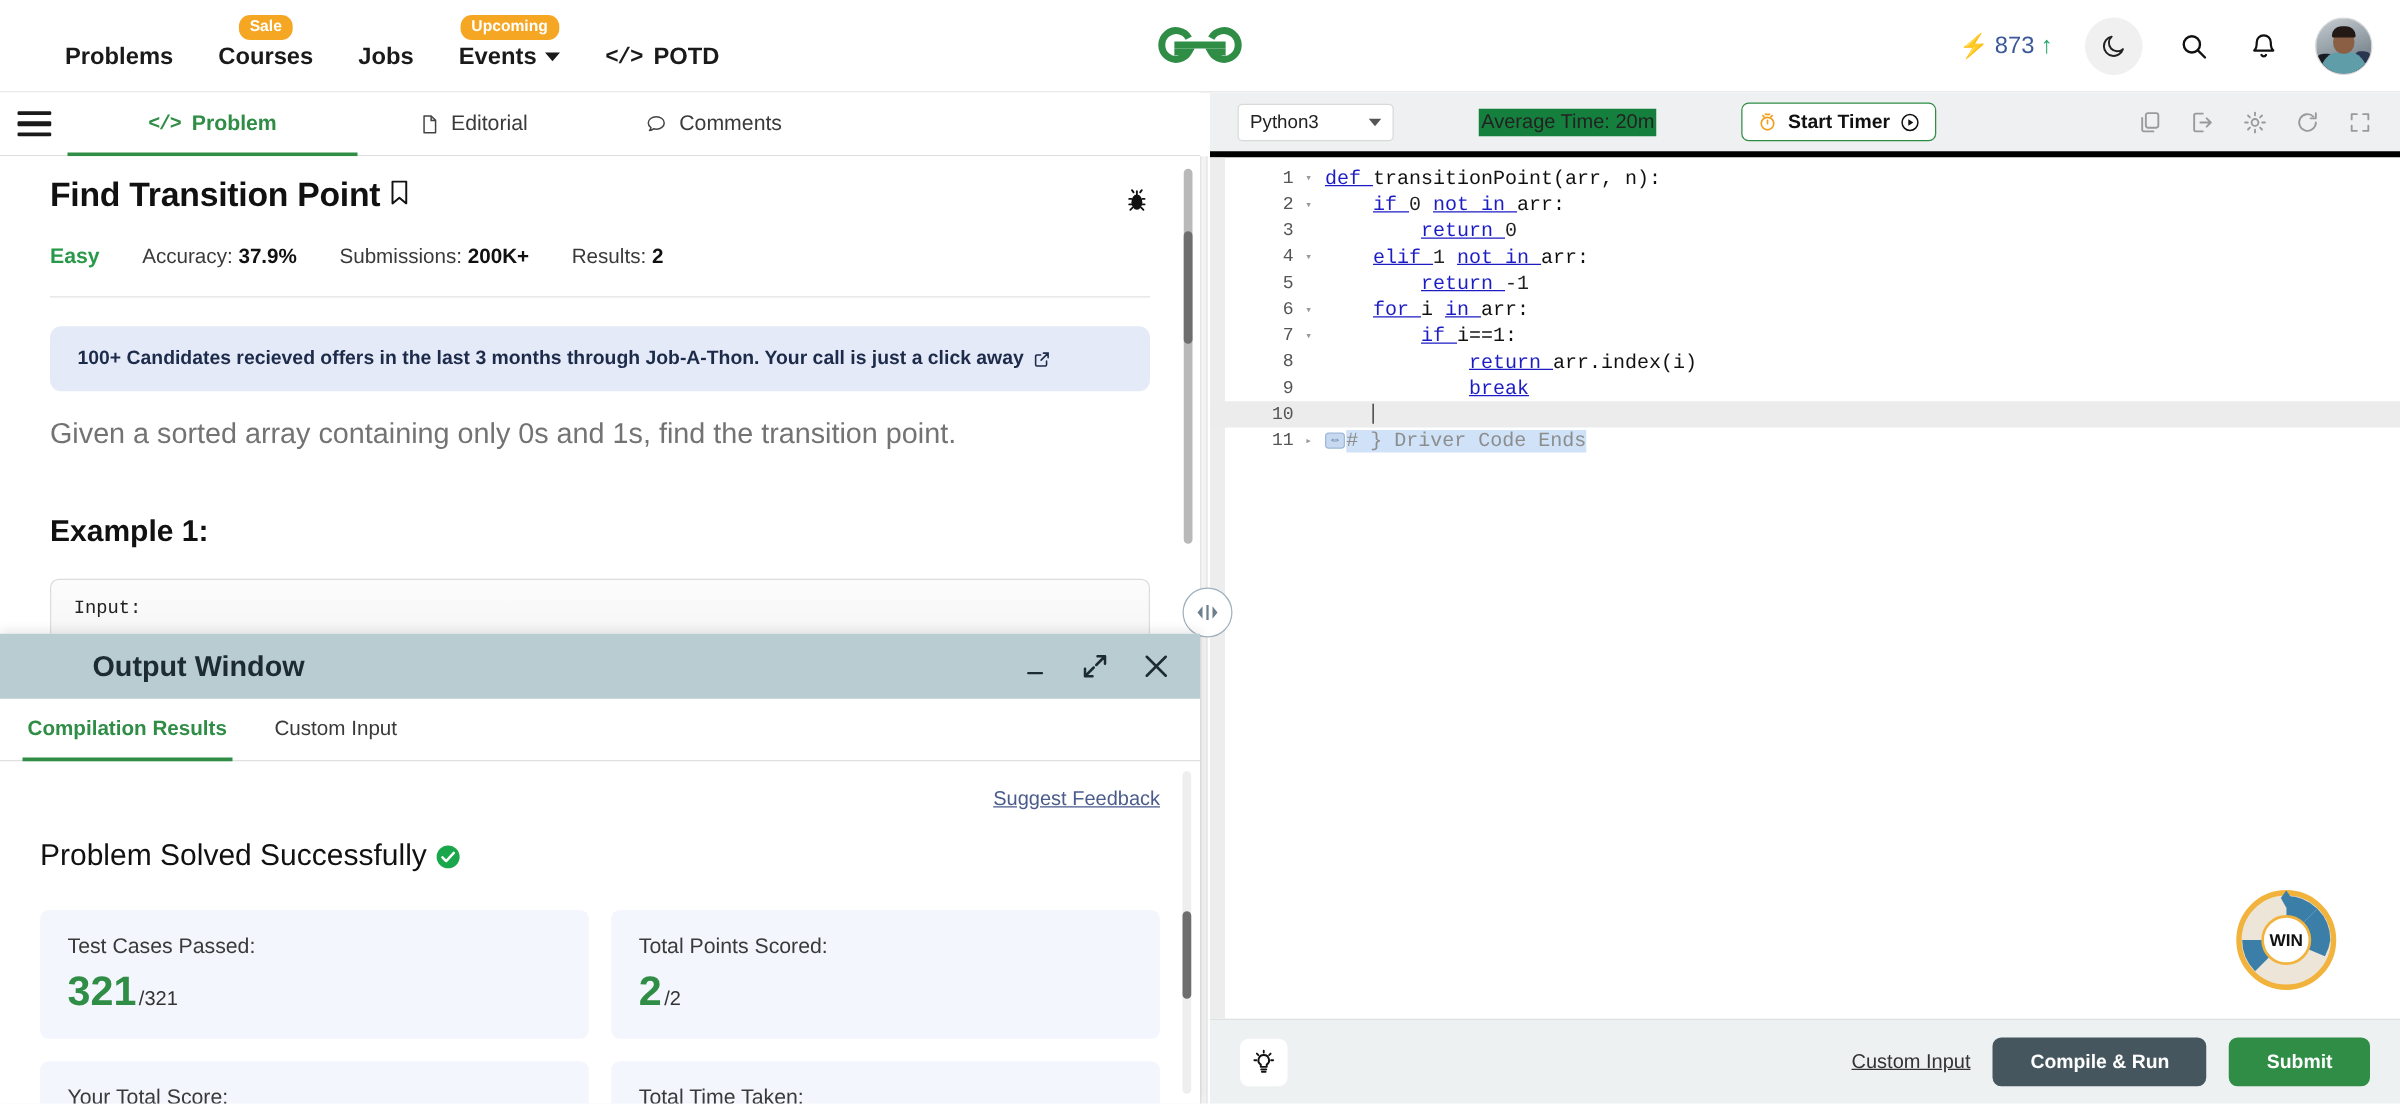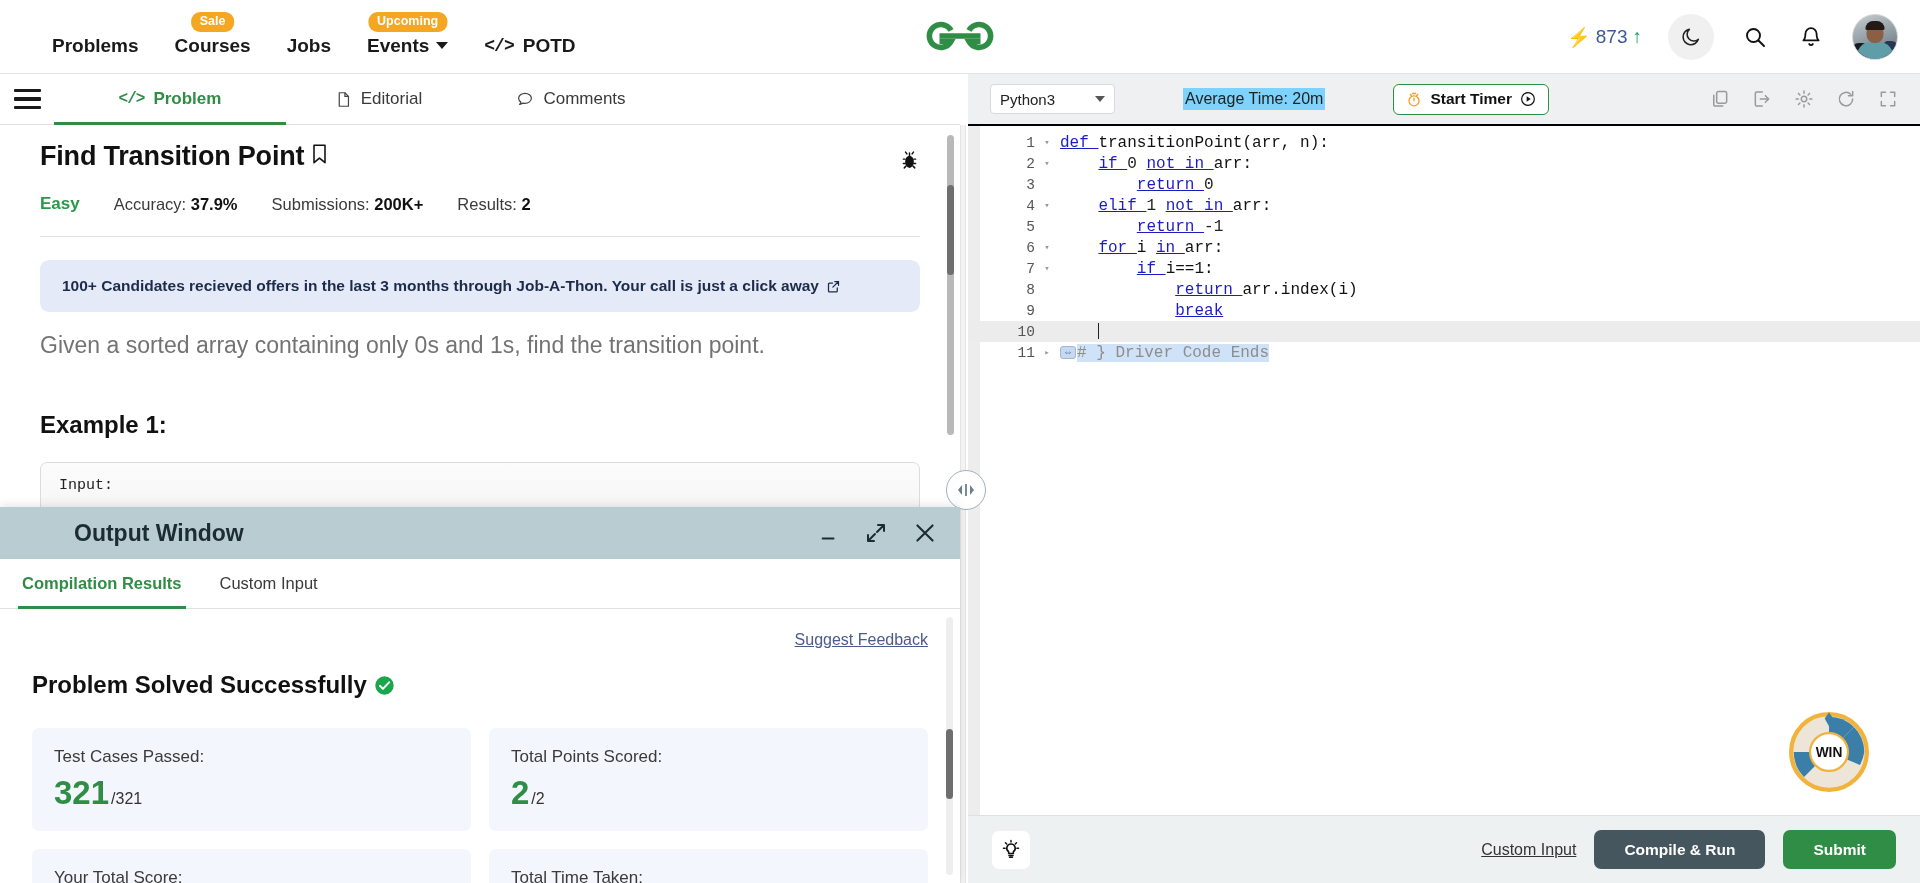--- a/index.html
+++ b/index.html
@@ -131,29 +131,29 @@
   .split-handle {
     position: absolute; left: 946px; top: 470px; width: 40px; height: 40px;
     border-radius: 50%; background: #fff; border: 1px solid #9fb1bd;
     display: flex; align-items: center; justify-content: center; cursor: col-resize; z-index: 40;
   }
 
   
   .rightpanel { position: absolute; left: 968px; top: 74px; right: 0; bottom: 0; background: #fff; }
   .edtoolbar {
     height: 52px; background: #eef0f1; display: flex; align-items: center;
-    padding: 0 22px; gap: 0; border-bottom: 2px solid #000000;
+    padding: 0 22px; gap: 0; border-bottom: 5px solid #000000;
   }
   .lang-select {
     width: 125px; height: 30px; background: #fff; border: 1px solid #d9d9d9; border-radius: 4px;
     display: flex; align-items: center; justify-content: space-between; padding: 0 9px;
     font-size: 15px; color: #222; cursor: pointer;
   }
   .sel-caret { width: 0; height: 0; border-left: 5px solid transparent; border-right: 5px solid transparent; border-top: 6px solid #555; }
-  .avgtime { margin-left: 68px; font-size: 16px; color: #222; background:#7dd3fc; padding:2px 2px; }
+  .avgtime { margin-left: 68px; font-size: 16px; color: #222; background:#15803d; padding:2px 2px; }
   .timerbtn {
     margin-left: 68px; height: 31px; border: 1.5px solid #2f8d46; border-radius: 6px;
     background: #fff; display: flex; align-items: center; gap: 8px; padding: 0 12px;
     font-size: 15.5px; font-weight: 700; color: #111; cursor: pointer;
   }
   .ed-icons { margin-left: auto; display: flex; align-items: center; gap: 22px; }
   .ed-ic { cursor: pointer; opacity: .45; display: flex; }
 
   .editor { position: absolute; top: 52px; left: 0; right: 0; bottom: 68px; background: #fff; overflow: hidden; }
   .gutter-bg { position: absolute; left: 0; top: 0; bottom: 0; width: 12px; background: #ededed; }
@@ -209,21 +209,21 @@
   .ow-ctrls { margin-left: auto; display: flex; align-items: center; gap: 24px; }
   .ow-ctrl { cursor: pointer; color: #1d2b32; display: flex; align-items: center; }
   .ow-tabs { height: 50px; display: flex; align-items: center; padding-left: 18px; gap: 30px; border-bottom: 1px solid #e0e0e0; }
   .ow-tab { font-size: 16.5px; color: #3a3a3a; cursor: pointer; height: 50px; display: flex; align-items: center; padding: 0 4px; position: relative; }
   .ow-tab.active { color: #2f8d46; font-weight: 700; }
   .ow-tab.active:after { content:""; position:absolute; left:0; right:0; bottom:0; height:3px; background:#2f8d46; }
 
   .ow-body { position: absolute; top: 102px; left: 0; right: 0; bottom: 0; overflow: hidden; padding: 0 32px; }
   .feedback { text-align: right; padding-top: 22px; }
   .feedback span { font-size: 16px; color: #4a5b8c; text-decoration: underline; cursor: pointer; }
-  .solved { margin-top: 22px; display: flex; align-items: center; gap: 5px; font-size: 24px; font-weight: 700; color: #111; }
+  .solved { margin-top: 22px; display: flex; align-items: center; gap: 5px; font-size: 24px; font-weight: 400; color: #111; }
   .cards { display: flex; gap: 18px; margin-top: 29px; }
   .card { flex: 1; background: #f3f6fd; border-radius: 7px; padding: 19px 22px 22px 22px; }
   .card-label { font-size: 17px; color: #3a3a3a; }
   .card-val { margin-top: 9px; display: flex; align-items: baseline; gap: 2px; }
   .card-big { font-size: 33px; font-weight: 700; color: #2f8d46; line-height: 1; }
   .card-small { font-size: 16px; color: #333; }
   .cards2 { display: flex; gap: 18px; margin-top: 18px; }
   .card2 { flex: 1; background: #f3f6fd; border-radius: 7px; padding: 19px 22px; }
   .ow-scroll { position: absolute; right: 7px; top: 120px; width: 7px; height: 70px; background: #6e6e6e; border-radius: 4px; }
   .ow-scrolltrack { position: absolute; right: 7px; top: 8px; width: 7px; bottom: 8px; background: #eee; border-radius: 4px; }

